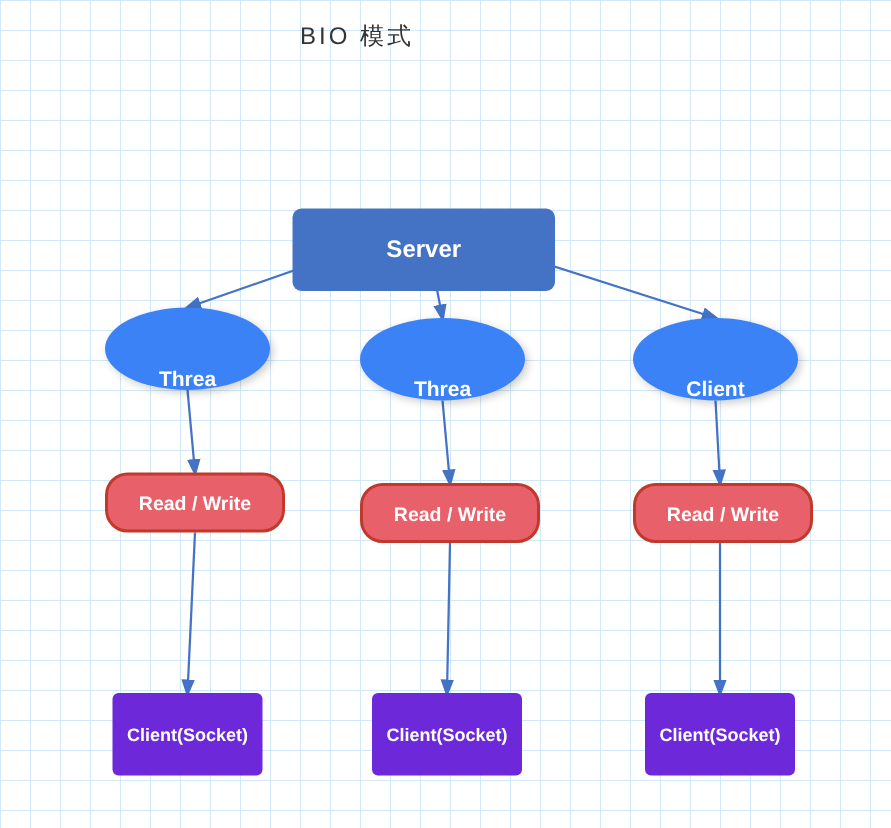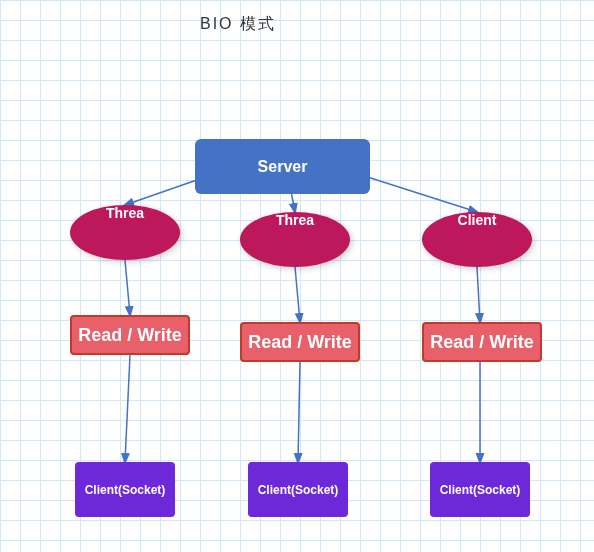--- a/index.html
+++ b/index.html
@@ -60,48 +60,48 @@
       font-size: 16px;
       font-weight: bold;
       margin-top: 44px;
     }
 
     
     .thread-ellipse {
       position: absolute;
       width: 110px;
       height: 55px;
-      background: #be185d;
+      background: #3b82f6;
       border-radius: 50%;
       display: flex;
-      align-items: flex-start;
+      align-items: flex-end;
       justify-content: center;
       color: white;
       font-size: 14px;
       font-weight: bold;
       box-shadow: 2px 2px 6px rgba(0,0,0,0.2);
     }
 
     .thread1 { top: 205px; left: 70px; }
     .thread2 { top: 212px; left: 240px; }
     .thread3 { top: 212px; left: 422px; }
 
     
     .rw-box {
       position: absolute;
       width: 120px;
       height: 40px;
       background: #e8606a;
       border: 2px solid #c0392b;
-      border-radius: 4px;
+      border-radius: 15px;
       display: flex;
       align-items: center;
       justify-content: center;
       color: white;
-      font-size: 18px;
+      font-size: 13px;
       font-weight: bold;
     }
 
     .rw1 { top: 315px; left: 70px; }
     .rw2 { top: 322px; left: 240px; }
     .rw3 { top: 322px; left: 422px; }
 
     
     .client-box {
       position: absolute;

